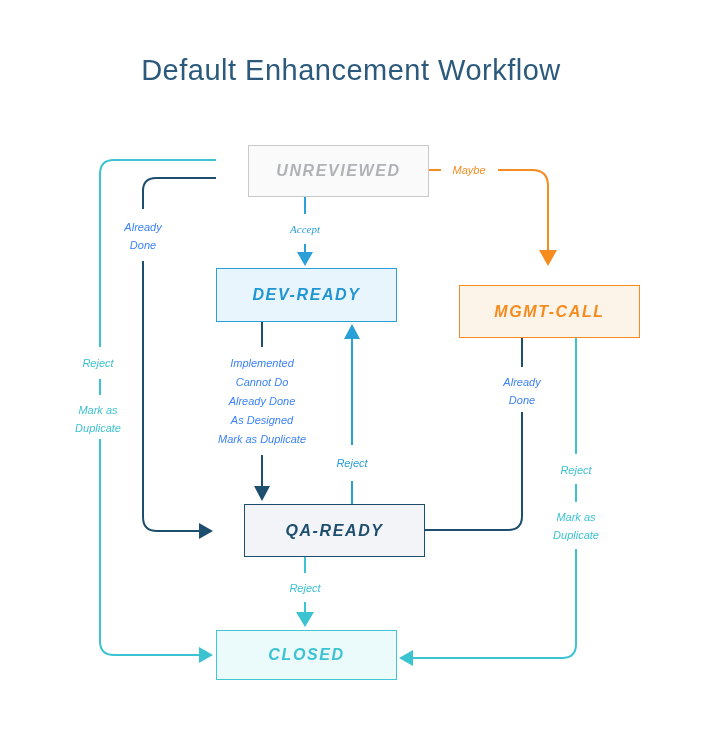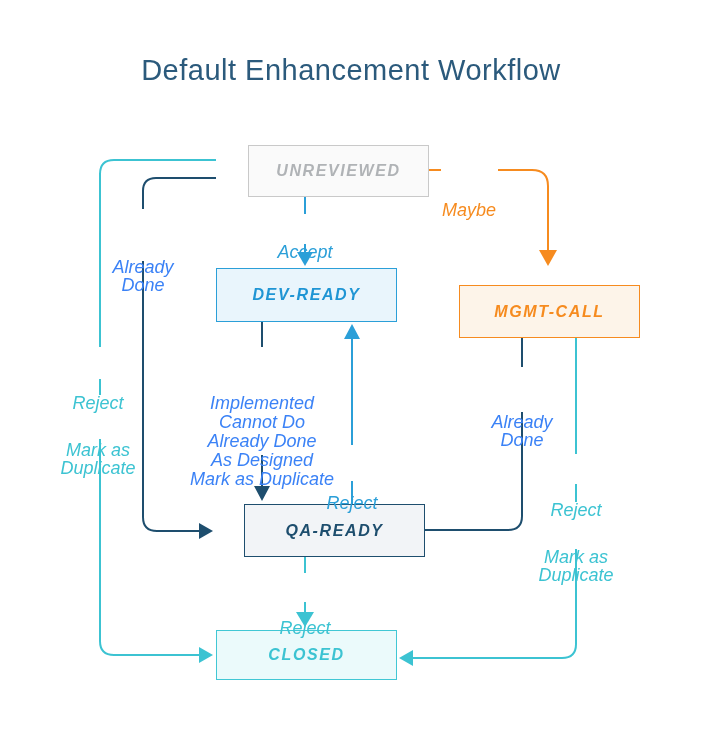--- a/index.html
+++ b/index.html
@@ -18,28 +18,28 @@
     font-style:italic;font-weight:700;font-size:16px;letter-spacing:1.6px;
     box-sizing:border-box;border:1px solid;
   }
   .box-unreviewed{left:216px;top:145px;width:181px;height:52px;border-color:#c9c9c9;background:#fafafa;color:#b0b3b6;margin-left:32px;}
   .box-dev{left:216px;top:268px;width:181px;height:54px;border-color:#2b9fd8;background:#e9f5fc;color:#1f95d4;}
   .box-mgmt{left:459px;top:285px;width:181px;height:53px;border-color:#f68b1f;background:#fdf4e9;color:#f68b1f;}
   .box-qa{left:216px;top:504px;width:181px;height:53px;border-color:#1e4e6e;background:#f2f4f7;color:#1e4e6e;margin-left:28px;}
   .box-closed{left:216px;top:630px;width:181px;height:50px;border-color:#41c7d4;background:#ebfafb;color:#3cc3d2;}
   .elabel{
     position:absolute;transform:translate(-50%,-50%);
-    font-style:italic;font-size:18px;line-height:18px;text-align:center;
-    white-space:pre-line;background:transparent;margin-top:40px;
+    font-style:italic;font-size:11px;line-height:18px;text-align:center;
+    white-space:pre-line;background:transparent;
   }
   .c-navy{color:#3b82f6;}
   .c-blue{color:#2b9fd8;}
   .c-teal{color:#3cc3d2;}
   .c-orange{color:#f68b1f;}
-  .lbl-accept{left:305px;top:212px;}
+  .lbl-accept{left:305px;top:229px;font-family:Liberation Serif, serif;}
   .lbl-maybe{left:469px;top:170px;}
   .lbl-already-left{left:143px;top:236px;}
   .lbl-reject-left{left:98px;top:363px;}
   .lbl-dup-left{left:98px;top:419px;}
   .lbl-reasons{left:262px;top:401px;line-height:19px;}
   .lbl-reject-mid{left:352px;top:463px;}
   .lbl-already-right{left:522px;top:391px;}
   .lbl-reject-right{left:576px;top:470px;}
   .lbl-dup-right{left:576px;top:526px;}
   .lbl-verify{left:305px;top:588px;}

